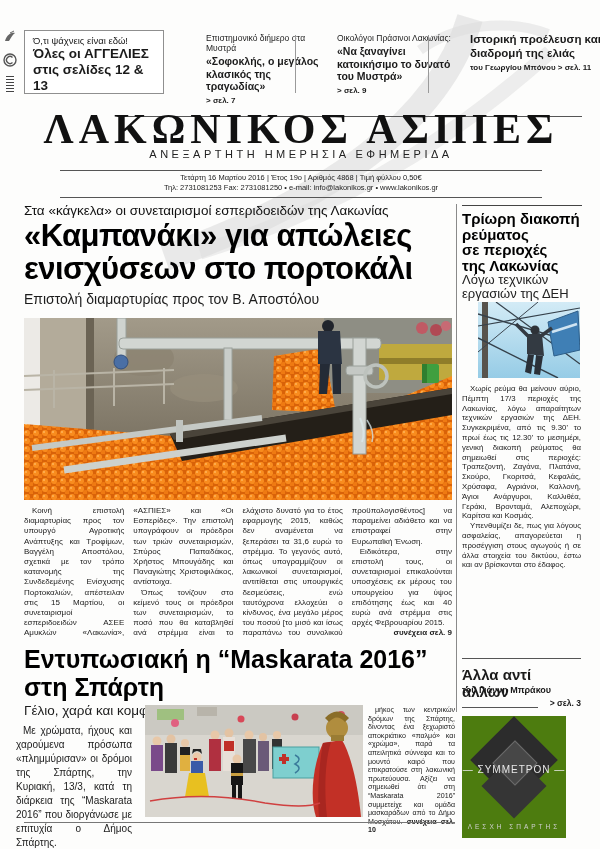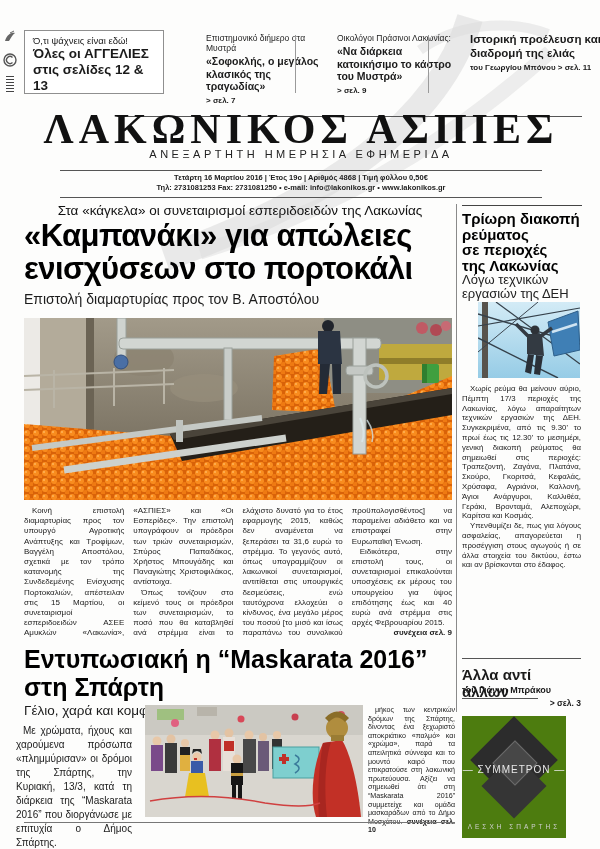--- a/index.html
+++ b/index.html
@@ -33,24 +33,24 @@
   .top-rule{left:124px;top:116px;width:458px;height:1px;background:#555;}
   
   .mh-title{left:22px;top:108px;width:558px;text-align:center;
     font-family:"Liberation Serif","DejaVu Serif",serif;font-weight:bold;
     font-size:42px;letter-spacing:5px;line-height:42px;color:#111;}
   .mh-sub{left:22px;top:148px;width:558px;text-align:center;font-size:11px;
     letter-spacing:3.5px;color:#222;}
   .mh-rule{left:60px;width:482px;height:1px;background:#555;}
   .r1{top:170px;} .r2{top:197px;}
   .dateline{left:60px;top:173px;width:482px;text-align:center;font-size:7.5px;
-    font-weight:bold;line-height:10px;color:#222;}
+    font-weight:normal;line-height:10px;color:#222;}
   
   .main-vdiv{left:456px;top:204px;width:1px;height:508px;background:#8a8a8a;}
-  .kicker{left:24px;top:203px;width:432px;font-size:13.5px;color:#111;text-align:center;}
+  .kicker{left:24px;top:203px;width:432px;font-size:13.5px;color:#111;}
   .headline{left:24px;top:219px;width:434px;font-size:31px;font-weight:bold;
     line-height:33px;letter-spacing:-0.5px;color:#000;}
   .subhead{left:24px;top:291px;width:432px;font-size:14px;color:#1c1c1c;}
   .photo1{left:24px;top:318px;width:428px;height:182px;}
   .lead-body{left:24px;top:506px;width:428px;height:136px;column-count:4;column-gap:9px;
     font-size:8px;line-height:10.2px;}
   .lead-body p,.sb-body p{margin:0;text-indent:8px;}
   .cont{font-weight:bold;}
   .cont-right{display:block;text-align:right;font-weight:bold;}
   
@@ -63,21 +63,21 @@
   .bottom-rule{left:24px;top:822px;width:431px;height:1px;background:#777;}
   
   .sb-rule-top{left:462px;top:205px;width:120px;height:1px;background:#444;}
   .sb-title{left:462px;top:211px;width:120px;font-size:15px;font-weight:bold;line-height:15.5px;color:#000;}
   .sb-subtitle{left:462px;top:273px;width:120px;font-size:13px;line-height:14px;color:#222;}
   .photo3{left:478px;top:302px;width:102px;height:76px;}
   .sb-body{left:462px;top:384px;width:119px;font-size:7.8px;line-height:9.8px;}
   .sb-div{left:462px;top:658px;width:119px;height:1px;background:#555;}
   .sb-op-title{left:462px;top:666px;width:119px;font-size:15px;font-weight:bold;}
   .sb-op-byline{left:462px;top:685px;width:119px;font-size:9px;font-weight:bold;}
-  .sb-op-row{left:462px;top:698px;width:119px;display:flex;align-items:flex-start;gap:12px;}
+  .sb-op-row{left:462px;top:698px;width:119px;display:flex;align-items:flex-end;gap:12px;}
   .sb-op-line{flex:1;height:1px;background:#555;}
   .sb-op-page{font-size:8.5px;font-weight:bold;}
   
   .ad-box{left:462px;top:716px;width:104px;height:122px;background:#4d7c0f;overflow:hidden;}
   .dia{position:absolute;transform:rotate(45deg);}
   .d1{width:62px;height:62px;left:21px;top:13px;background:#2c2c2c;}
   .d2{width:46px;height:46px;left:29px;top:47px;background:#353535;}
   .d3{width:30px;height:30px;left:37px;top:31px;background:#474747;border:1px solid #6a6a6a;}
   .ad-title{position:absolute;left:0;top:48px;width:100%;text-align:center;color:#e8e8e8;
     font-size:10px;letter-spacing:1px;}
@@ -116,21 +116,21 @@
   <div class="abs z1 teaser t2">
     <div class="t-kicker">Επιστημονικό διήμερο στα Μυστρά</div>
     <div class="t-title">«Σοφοκλής, ο μεγάλος κλασικός της τραγωδίας»</div>
     <div class="t-page">&gt; σελ. 7</div>
   </div>
 
   <div class="abs z1 vdiv vd1"></div>
 
   <div class="abs z1 teaser t3">
     <div class="t-kicker">Οικολόγοι Πράσινοι Λακωνίας:</div>
-    <div class="t-title">«Να διάρκεια κατοικήσιμο το κάστρο του Μυστρά»</div>
+    <div class="t-title">«Να ξαναγίνει κατοικήσιμο το δυνατό του Μυστρά»</div>
     <div class="t-page">&gt; σελ. 9</div>
   </div>
 
   <div class="abs z1 vdiv vd2"></div>
 
   <div class="abs z1 teaser t4">
     <div class="t-title">Ιστορική προέλευση και διαδρομή της ελιάς</div>
     <div class="t-byline">του Γεωργίου Μπόνου &gt; σελ. 11</div>
   </div>
 

